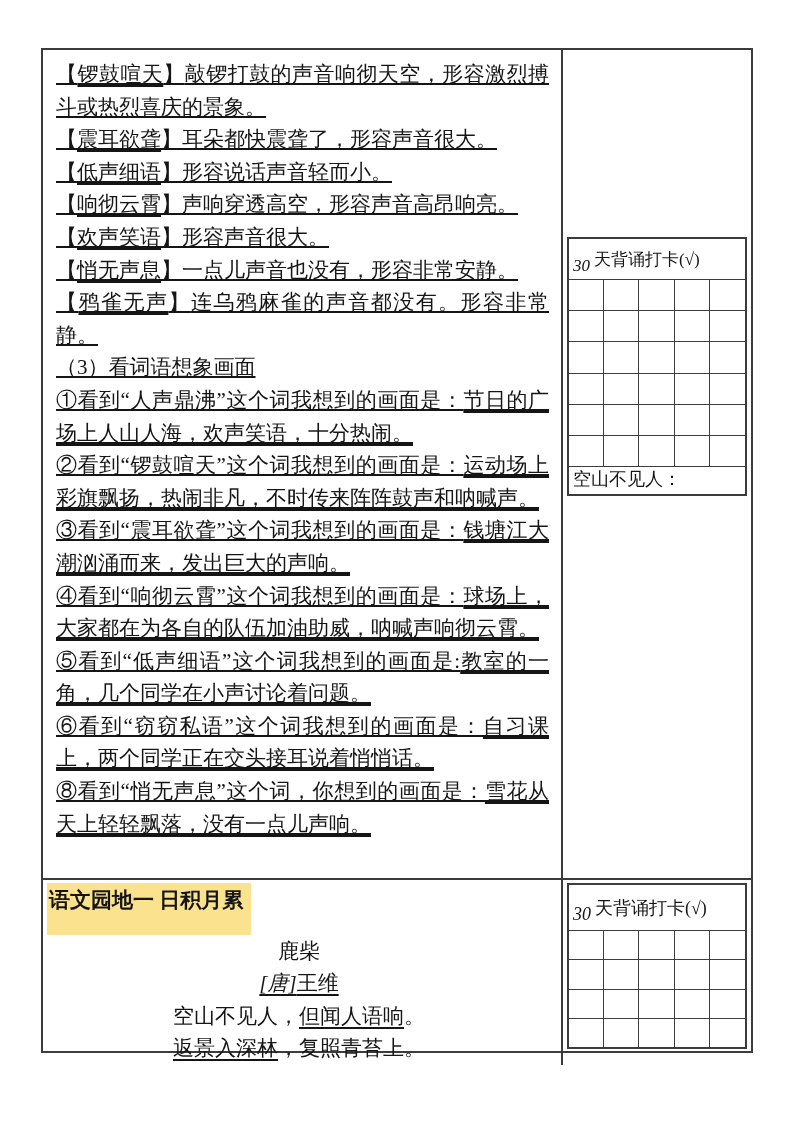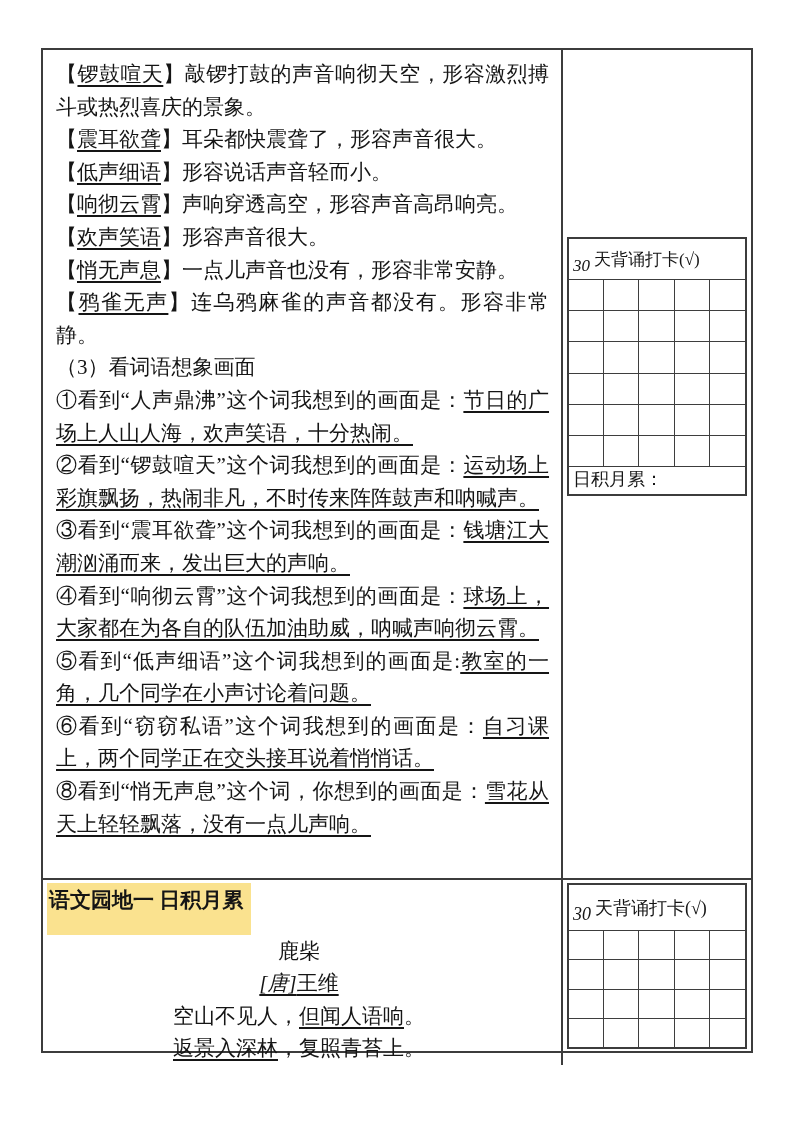--- a/index.html
+++ b/index.html
@@ -8,21 +8,21 @@
     font-family:"Liberation Serif","DejaVu Serif",serif;color:#151515;
     overflow:hidden;
   }
   .doc-table{
     position:absolute;left:41px;top:48px;width:712px;height:1005px;
     box-sizing:border-box;border:2px solid #3c3c3c;background:#fff;
     display:grid;grid-template-columns:520px 1fr;grid-template-rows:830px 1fr;
   }
   .cell{box-sizing:border-box;position:relative;}
   .cell-main{border-right:2px solid #3c3c3c;border-bottom:2px solid #3c3c3c;
-    padding:8px 12px 16px 13px;font-size:21px;line-height:32.6px;text-align:justify;}
+    padding:8px 12px 16px 13px;font-size:21px;line-height:32.6px;text-align:justify;text-decoration:underline;}
   .cell-side-top{border-bottom:2px solid #3c3c3c;}
   .cell-main-bottom{border-right:2px solid #3c3c3c;padding:3px 10px 0 4px;
     font-size:21px;line-height:32.5px;}
   .def-item,.ex-item{margin:0;}
   .u{text-decoration:underline;text-underline-offset:4px;text-decoration-thickness:1.5px;}
   .ex-heading{margin:0;}
   .highlight-heading{display:inline-block;background:#fae28f;font-weight:bold;
     padding:1px 8px 18px 2px;}
   .center-line{text-align:center;}
   .poem-author i{font-style:italic;}
@@ -100,21 +100,21 @@
             <div class="gcell"></div>
             <div class="gcell"></div>
             <div class="gcell"></div>
             <div class="gcell lc"></div>
             <div class="gcell lr"></div>
             <div class="gcell lr"></div>
             <div class="gcell lr"></div>
             <div class="gcell lr"></div>
             <div class="gcell lc lr"></div>
           </div>
-        <div class="checkin-footer">日积月累：</div>
+        <div class="checkin-footer">空山不见人：</div>
       </div>
     </div>
 
     <div class="cell cell-main-bottom">
       <div><span class="highlight-heading">语文园地一 日积月累</span></div>
       <div class="center-line">鹿柴</div>
       <div class="center-line poem-author"><span class="u"><i>[唐]</i><span>王维</span></span></div>
       <div class="center-line"><span>空山不见人，</span><span class="u">但闻人语响</span><span>。</span></div>
       <div class="center-line"><span class="u">返景入深林</span><span>，复照青苔上。</span></div>
     </div>

